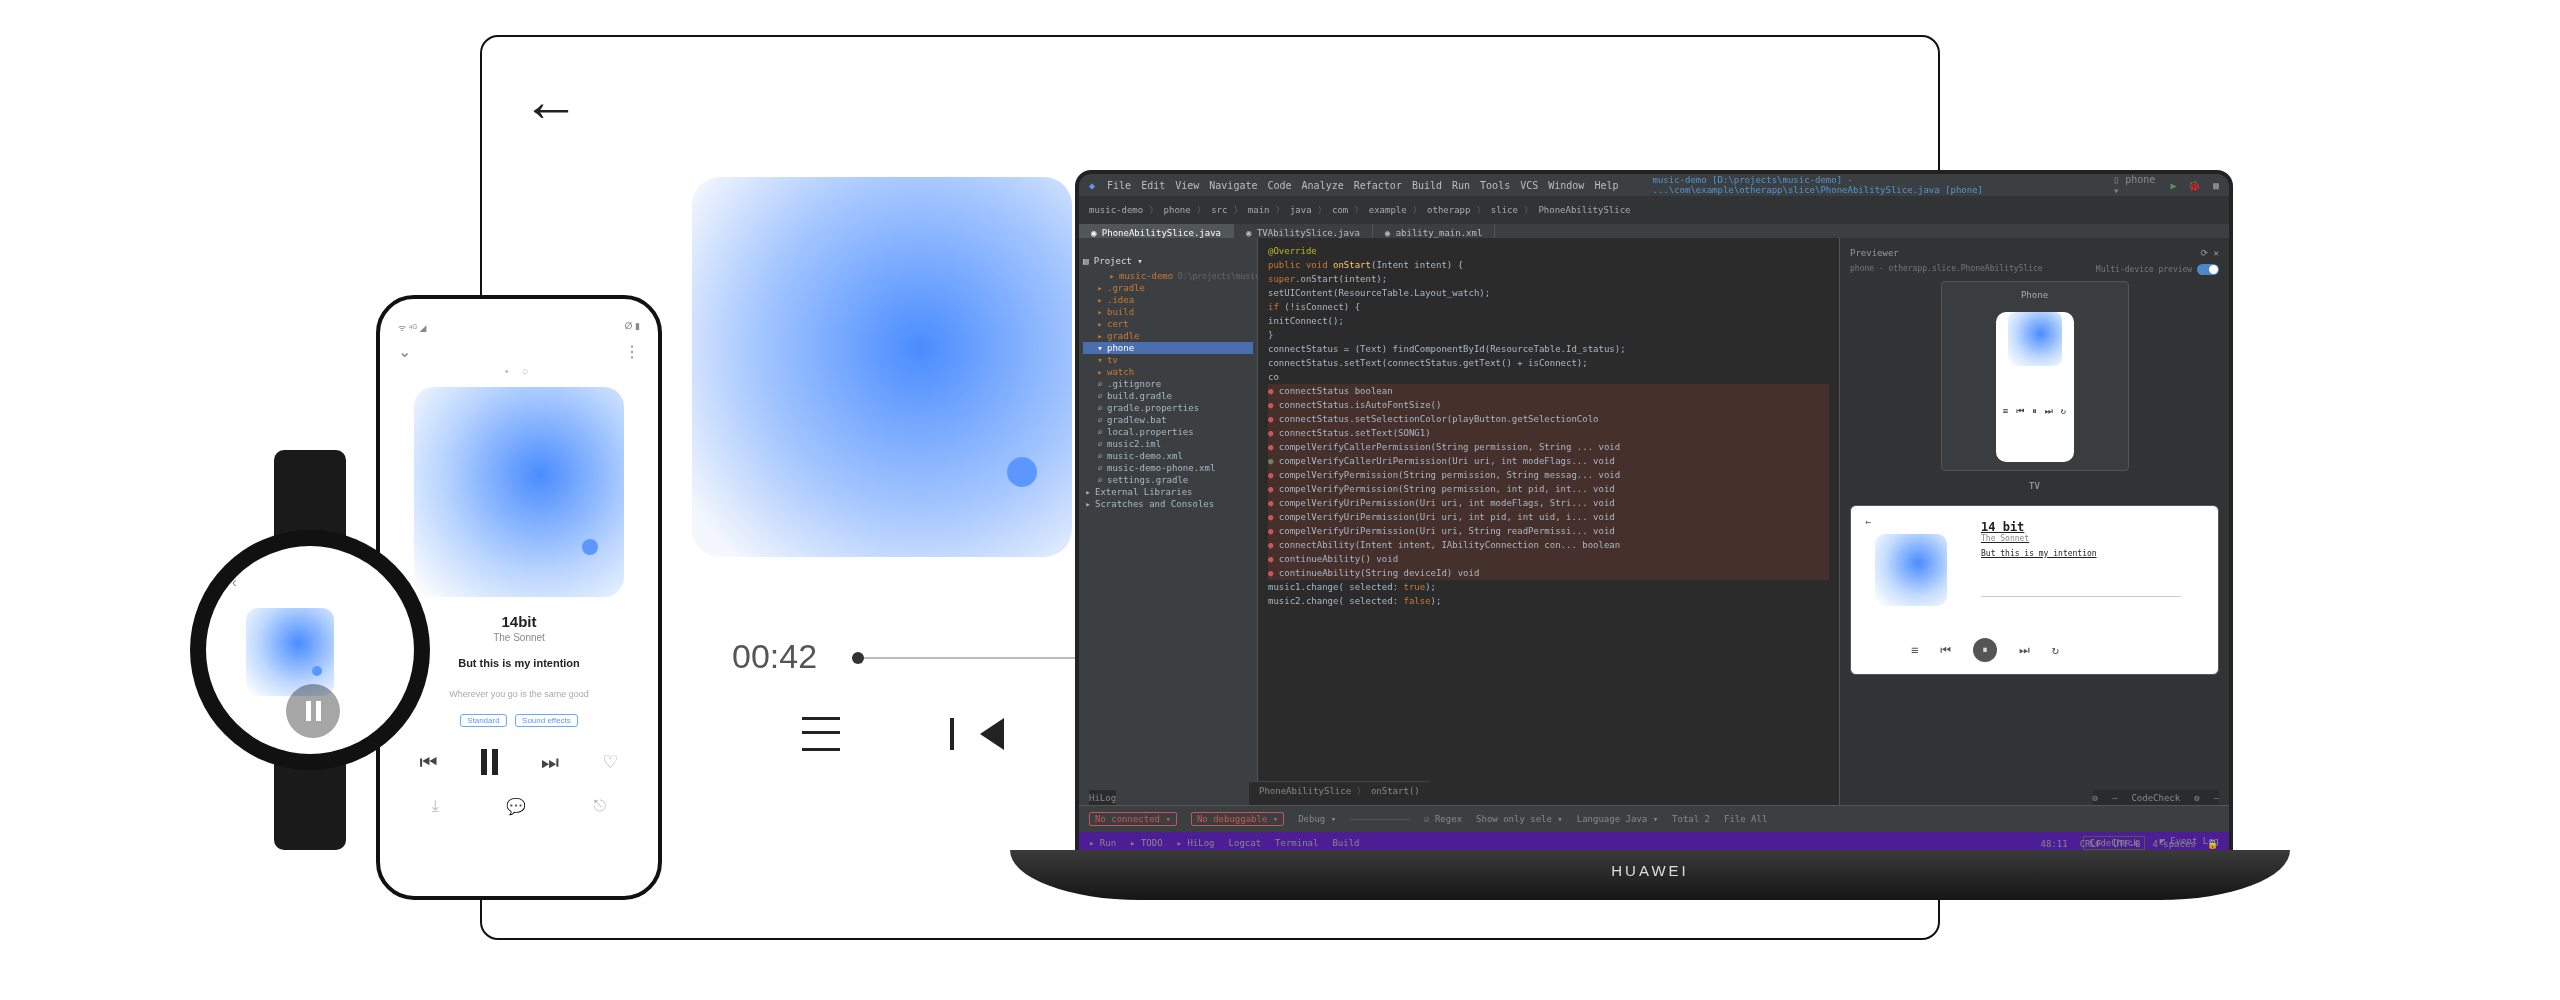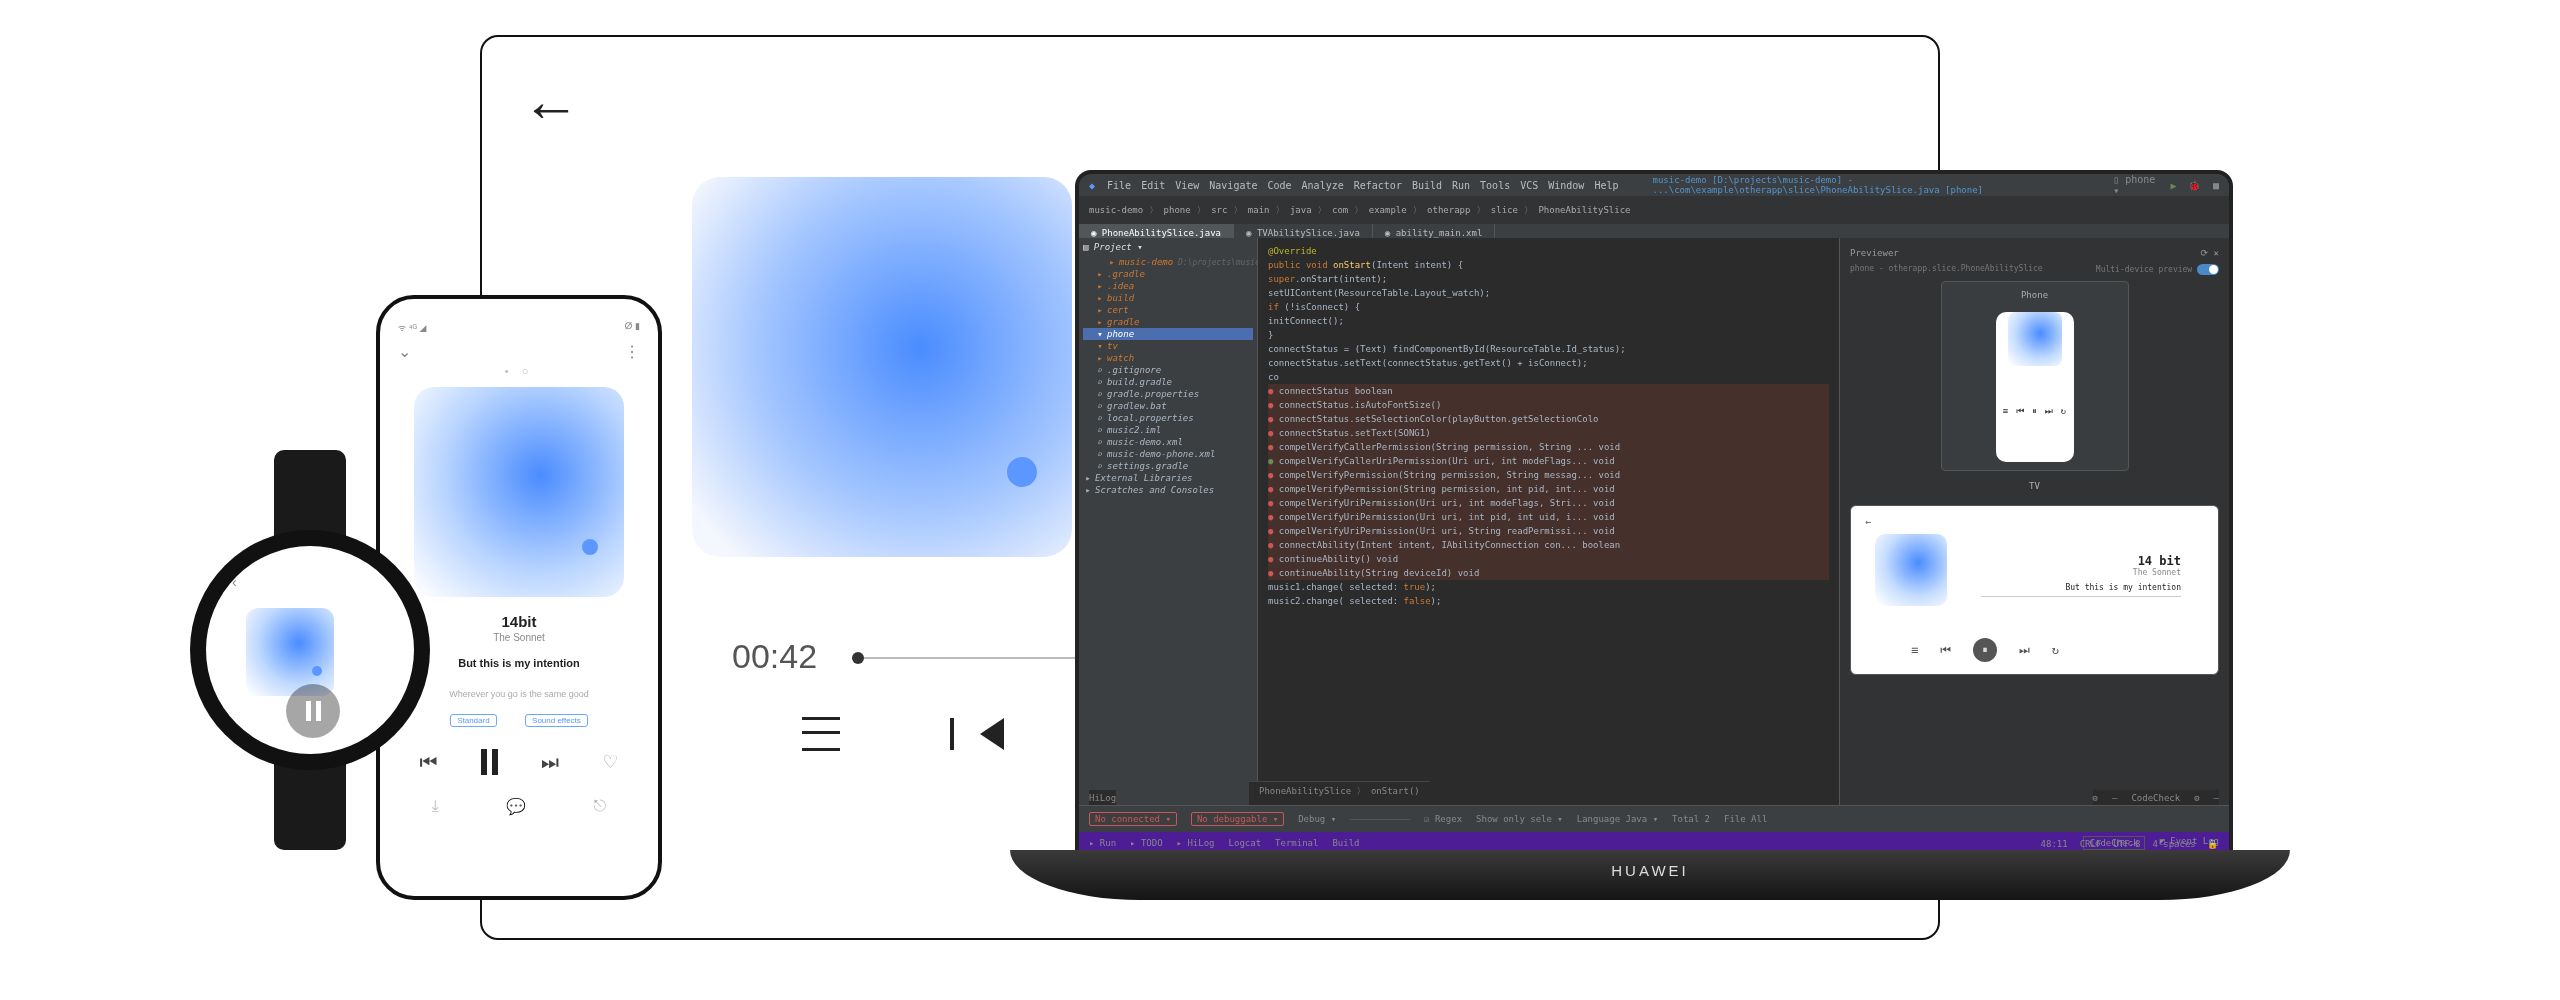--- a/index.html
+++ b/index.html
@@ -24,21 +24,21 @@
 .phone .status { font-size:9px; color:#888; display:flex; justify-content:space-between; }
 .phone .nav { margin-top:8px; display:flex; justify-content:space-between; color:#888; font-size:16px; }
 .phone .dots { text-align:center; font-size:11px; color:#bbb; margin:4px 0 10px; letter-spacing:5px; }
 .phone .art2 { width:210px; height:210px; margin:0 auto; border-radius:20px; background:radial-gradient(circle at 60% 42%, #4a8cff 0%, #b8d4ff 55%, #f7faff 92%); position:relative; }
 .phone .art2::after { content:""; position:absolute; right:26px; bottom:42px; width:16px; height:16px; border-radius:50%; background:#5b97ff; }
 .phone .title { text-align:center; margin-top:16px; font-size:15px; font-weight:600; color:#222; }
 .phone .artist { text-align:center; font-size:10px; color:#888; margin-top:2px; }
 .phone .line1 { text-align:center; font-size:11px; color:#222; font-weight:600; margin-top:14px; }
 .phone .line2 { text-align:center; font-size:9px; color:#aaa; margin-top:20px; }
 .phone .badges { text-align:center; margin-top:10px; }
-.phone .badge { display:inline-block; border:1px solid #6aa8ff; color:#5b97ff; font-size:8px; padding:1px 6px; border-radius:3px; margin:0 12px; }
+.phone .badge { display:inline-block; border:1px solid #6aa8ff; color:#5b97ff; font-size:8px; padding:1px 6px; border-radius:3px; margin:0 2px; }
 .phone .ctrl2 { display:flex; justify-content:space-around; align-items:center; margin-top:22px; }
 .phone .pause { display:flex; gap:5px; }
 .phone .pause span { width:6px; height:26px; background:#222; }
 .phone .small { font-size:20px; color:#444; }
 .phone .heart { font-size:18px; color:#aaa; }
 .phone .bottom { display:flex; justify-content:space-around; margin-top:22px; color:#bbb; font-size:16px; }
 
 
 .watch { position:absolute; left:190px; top:530px; width:240px; height:240px; z-index:4; }
 .watch .band { position:absolute; left:84px; top:-80px; width:72px; height:400px; background:#1a1a1a; border-radius:10px; }
@@ -59,21 +59,21 @@
 
 .ide { position:absolute; inset:0; background:#2b2b2b; color:#a9b7c6; font-family:Menlo,Consolas,monospace; font-size:10px; }
 .ide .menubar { height:22px; background:#3c3f41; color:#bbb; display:flex; align-items:center; padding:0 10px; gap:12px; font-size:10px; }
 .ide .menubar .proj { color:#5294cf; margin-left:12px; font-size:9px; }
 .ide .crumb { height:20px; background:#313335; color:#888; font-size:9px; padding:4px 10px; display:flex; gap:6px; align-items:center; }
 .ide .crumb b { color:#aaa; font-weight:normal; }
 .ide .tabs { height:22px; background:#3c3f41; display:flex; }
 .ide .tab { padding:4px 12px; font-size:9px; color:#bbb; border-right:1px solid #555; }
 .ide .tab.active { background:#515658; color:#fff; }
 .ide .body { position:absolute; top:64px; left:0; right:0; bottom:48px; display:flex; }
-.ide .tree { width:170px; background:#3c3f41; padding:4px 4px; font-size:9px; overflow:hidden; border-right:1px solid #555;font-style:italic; }
+.ide .tree { width:170px; background:#3c3f41; padding:18px 4px; font-size:9px; overflow:hidden; border-right:1px solid #555; }
 .ide .tree .row { white-space:nowrap; padding:1px 0; color:#bbb; }
 .ide .tree .ic { display:inline-block; width:10px; text-align:center; margin-right:2px; }
 .ide .tree .folder { color:#cc7832; }
 .ide .tree .file { color:#a9b7c6; }
 .ide .tree .selected { background:#4b6eaf; color:#fff; }
 .ide .code { flex:1; background:#2b2b2b; padding:6px 10px; font-size:9px; line-height:14px; overflow:hidden; }
 .ide .code .kw { color:#cc7832; }
 .ide .code .ann { color:#bbb529; }
 .ide .code .fn { color:#ffc66d; }
 .ide .code .ty { color:#a9b7c6; }
@@ -88,21 +88,21 @@
 .ide .pphone { width:78px; height:150px; background:#fff; border-radius:10px; margin:0 auto; position:relative; }
 .ide .pphone .pa { width:54px; height:54px; margin:12px auto 0; border-radius:8px; background:radial-gradient(circle at 60% 40%, #4a8cff 0%, #c4dcff 55%, #fbfdff 92%); }
 .ide .pphone .pc { display:flex; justify-content:center; gap:8px; margin-top:40px; color:#333; font-size:9px; }
 .ide .pwatch { width:88px; height:88px; border-radius:50%; background:#111; margin:28px auto; position:relative; }
 .ide .pwatch::before { content:""; position:absolute; left:34px; top:-22px; width:20px; height:132px; background:#1a1a1a; border-radius:4px; z-index:-1; }
 .ide .pwatch .pf { position:absolute; inset:6px; border-radius:50%; background:#fff; }
 .ide .pwatch .pa2 { position:absolute; left:16px; top:22px; width:36px; height:36px; border-radius:6px; background:radial-gradient(circle at 60% 40%, #4a8cff 0%, #c9dfff 55%, #fbfdff 92%); }
 .ide .pwatch .ppl { position:absolute; left:36px; top:48px; width:22px; height:22px; border-radius:50%; background:rgba(0,0,0,0.3); }
 .ide .ptv { margin-top:14px; background:#fff; border-radius:6px; padding:14px; height:140px; position:relative; }
 .ide .ptv .pta { position:absolute; left:24px; top:28px; width:72px; height:72px; border-radius:10px; background:radial-gradient(circle at 60% 40%, #4a8cff 0%, #c6ddff 55%, #fbfdff 92%); }
-.ide .ptv .meta { position:absolute; left:130px; top:48px; font-size:10px; color:#222; text-align:right; width:200px; }
+.ide .ptv .meta { position:absolute; left:130px; top:14px; font-size:10px; color:#222; text-align:left; width:200px;text-decoration:underline; }
 .ide .ptv .meta .tt { font-weight:700; font-size:12px; }
 .ide .ptv .meta .ar { font-size:8px; color:#888; }
 .ide .ptv .trk { position:absolute; left:130px; top:90px; width:200px; height:1px; background:#ccc; }
 .ide .ptv .pc2 { position:absolute; left:60px; bottom:12px; display:flex; gap:22px; align-items:center; color:#555; font-size:12px; }
 .ide .ptv .pbtn { width:24px; height:24px; border-radius:50%; background:#555; color:#fff; display:flex; justify-content:center; align-items:center; font-size:10px; }
 .ide .bottombar { position:absolute; bottom:22px; left:0; right:0; height:26px; background:#3c3f41; border-top:1px solid #555; font-size:9px; color:#888; display:flex; align-items:center; padding:0 10px; gap:14px; }
 .ide .bottombar .red { color:#cc5555; border:1px solid #cc5555; padding:1px 5px; border-radius:2px; }
 .ide .statusbar { position:absolute; bottom:0; left:0; right:0; height:22px; background:#4c1d95; font-size:9px; color:#888; display:flex; align-items:center; padding:0 10px; gap:16px; }
 .ide .statusbar .right { margin-left:auto; display:flex; gap:14px; }
 .ide .breadcrumb2 { position:absolute; bottom:48px; left:170px; height:18px; font-size:9px; color:#888; padding:3px 10px; background:#2b2b2b; border-top:1px solid #444; }

